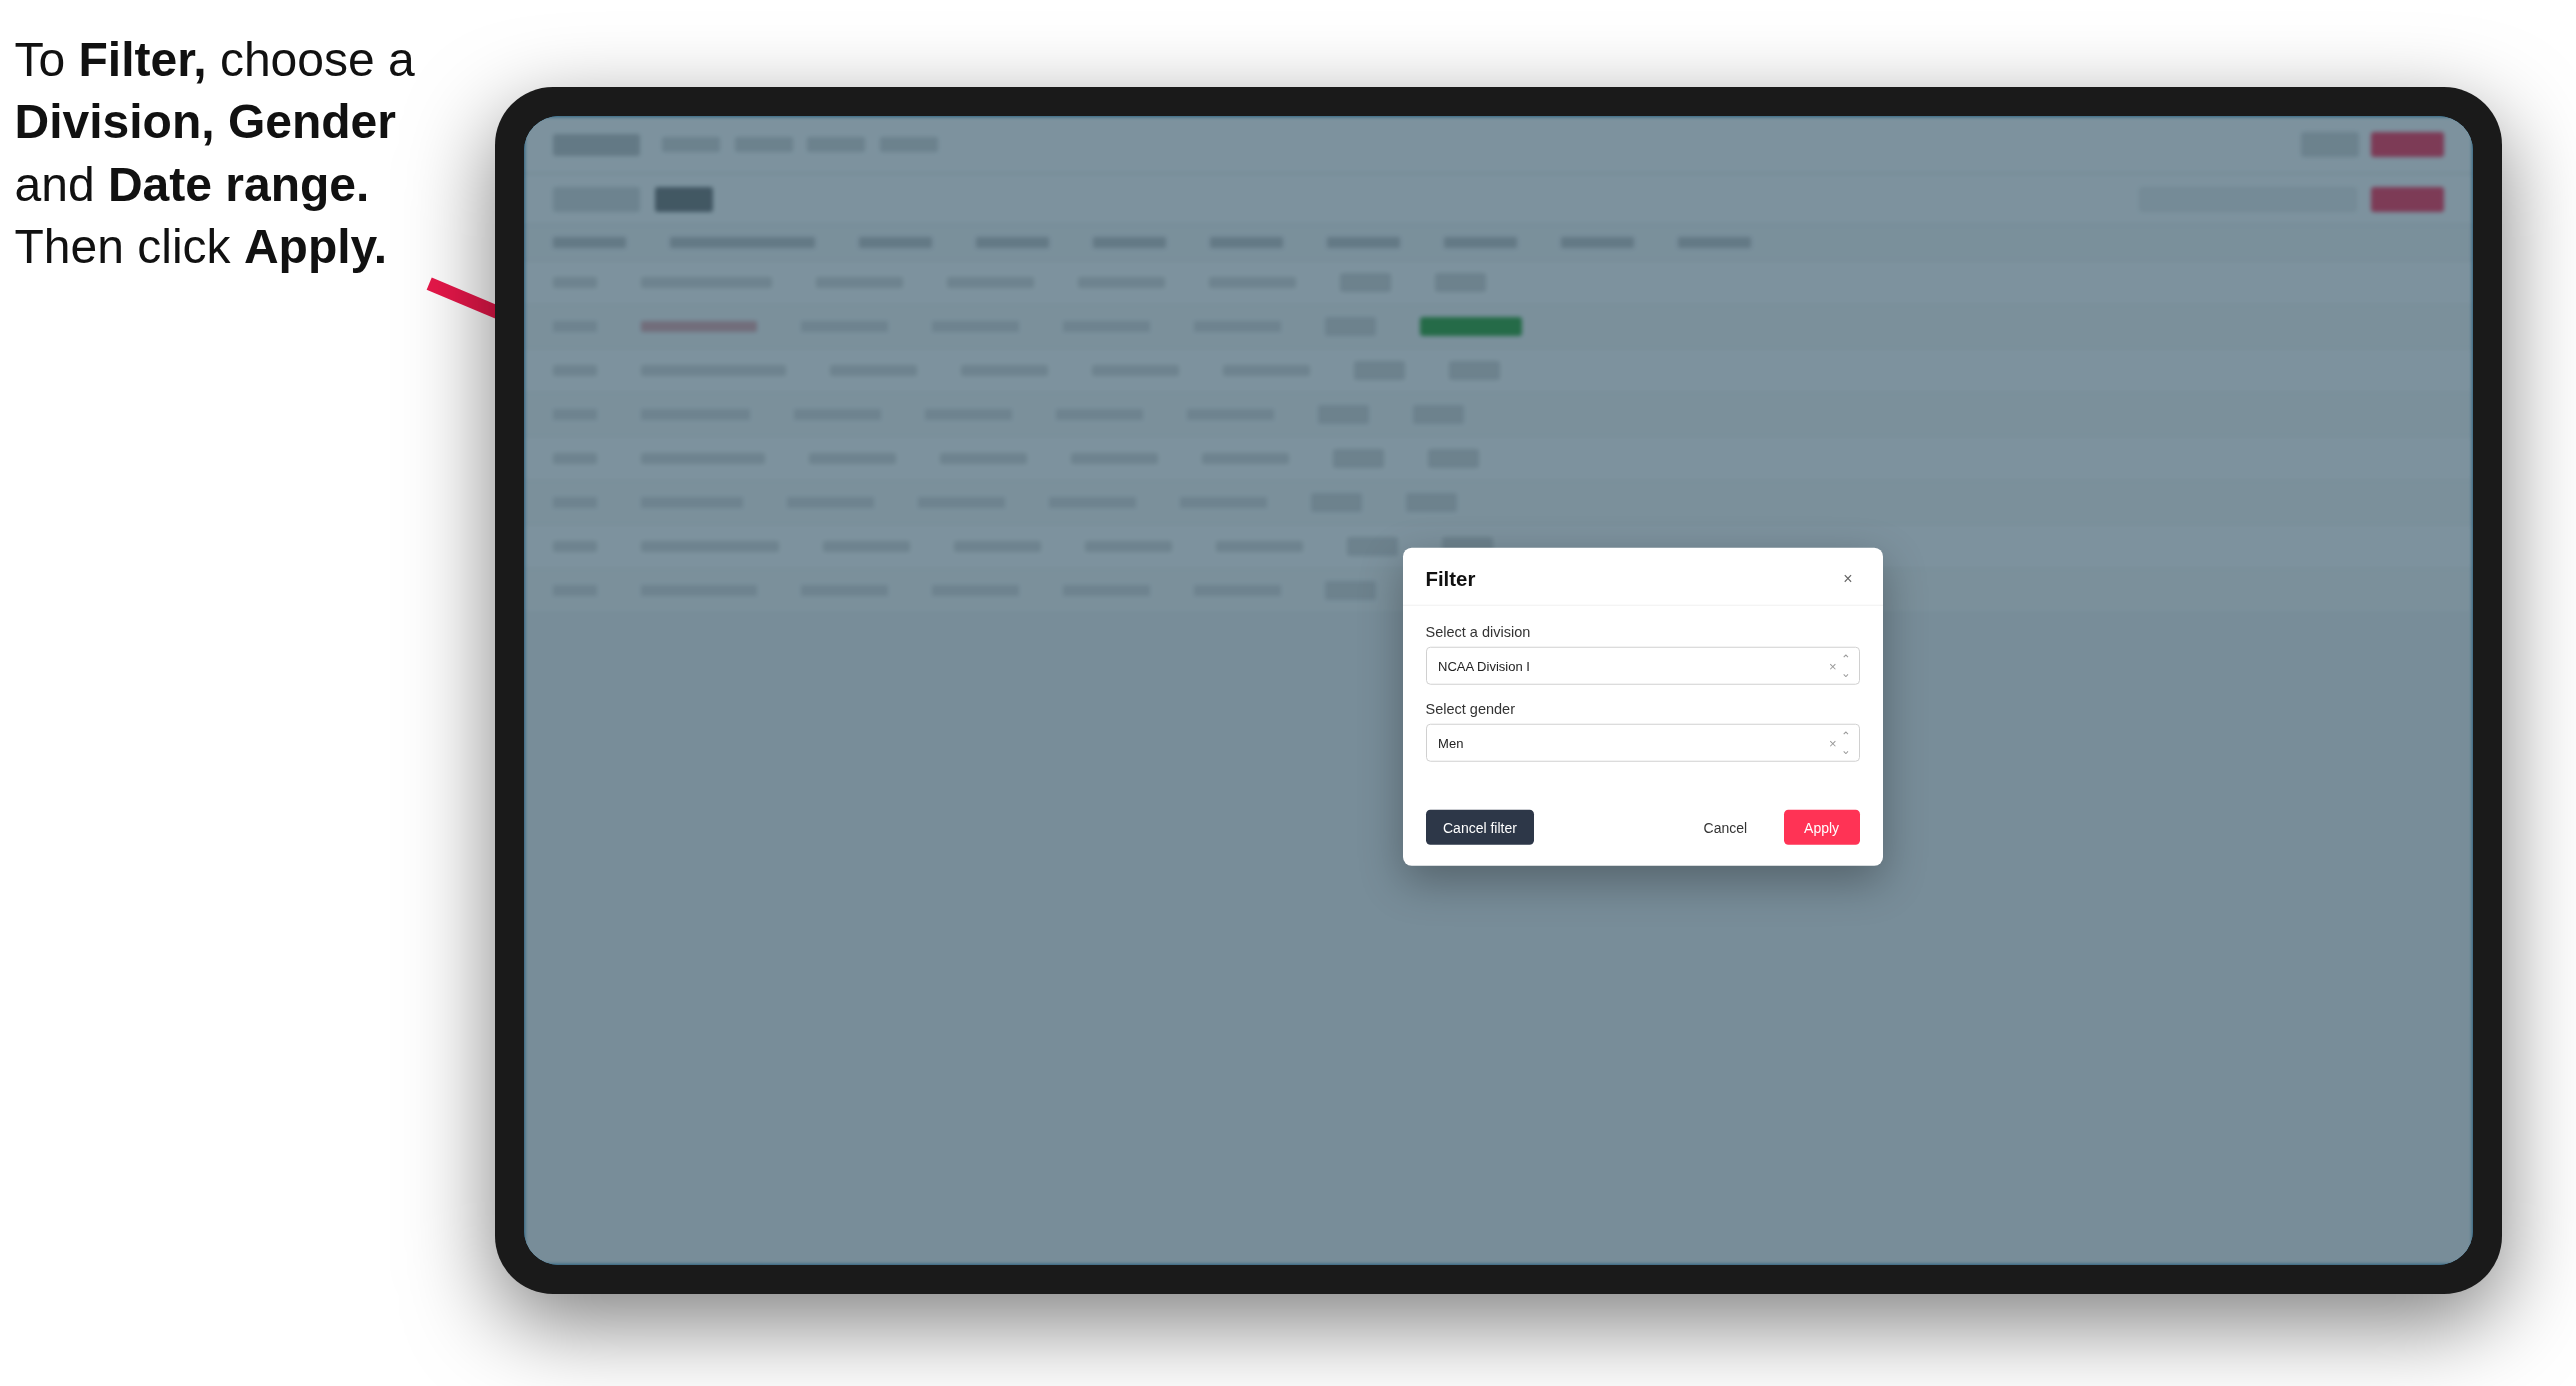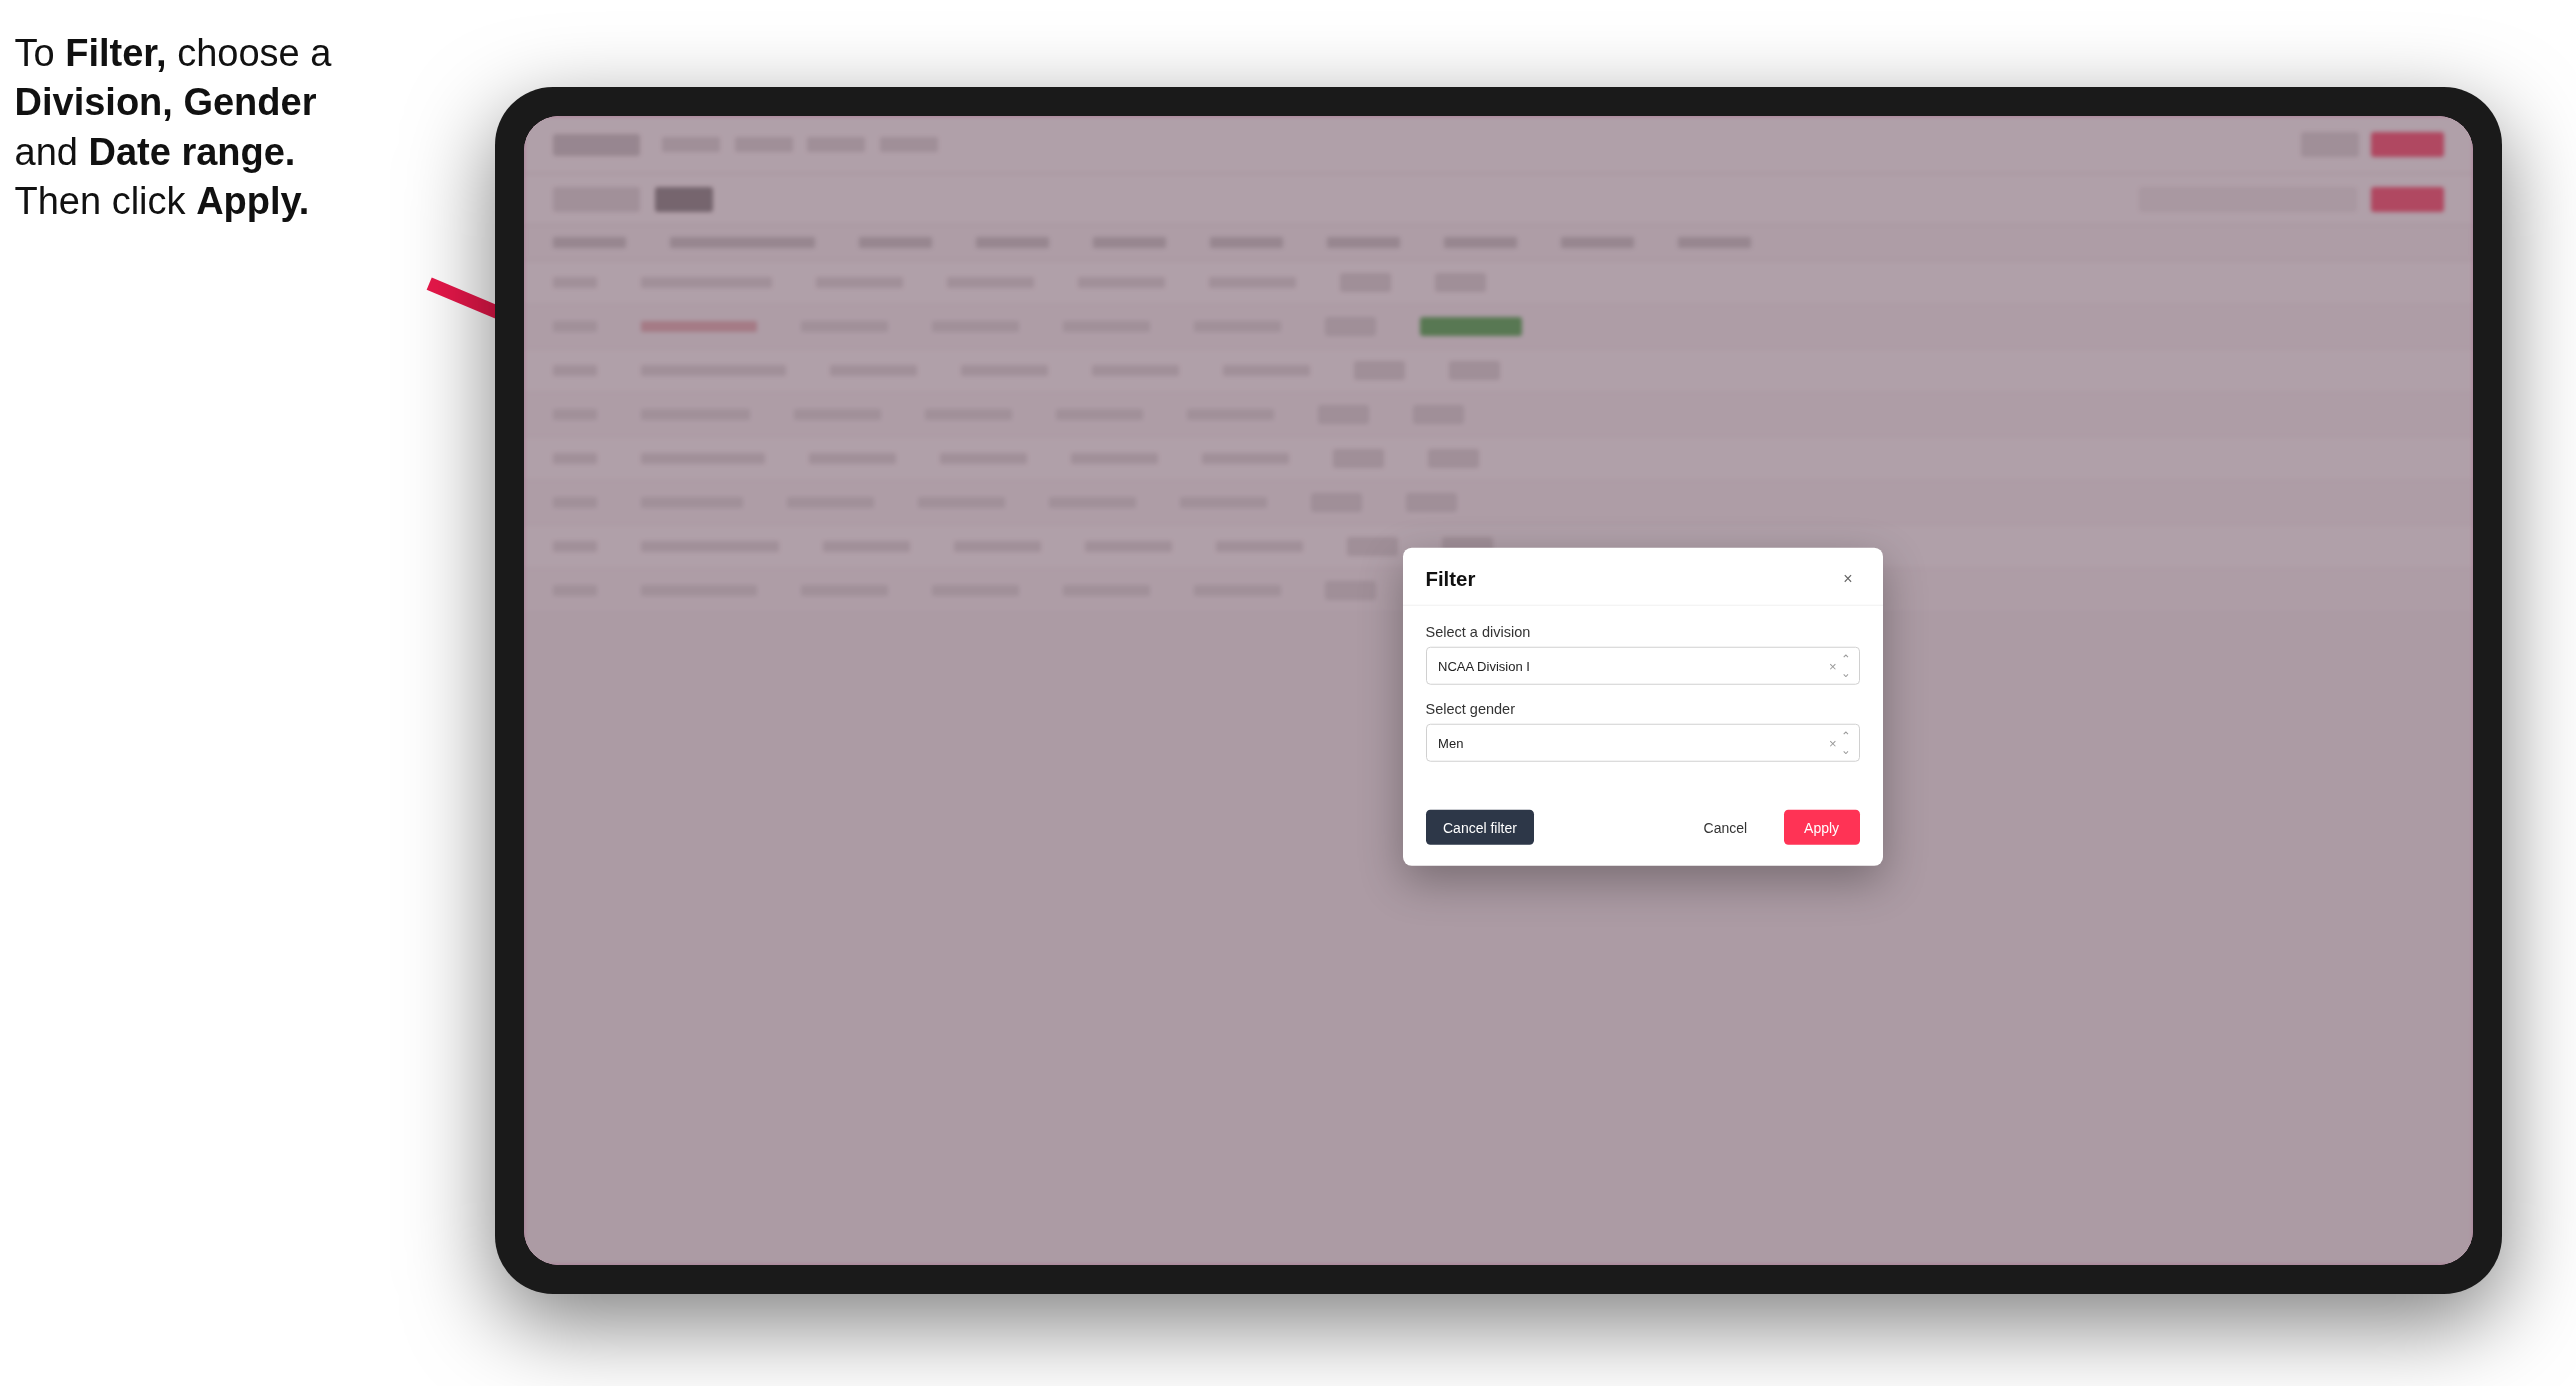--- a/index.html
+++ b/index.html
@@ -11,21 +11,21 @@
       position: relative;
       overflow: hidden;
     }
 
     
     .instruction-text {
       position: absolute;
       top: 29px;
       left: 14.5px;
       width: 422px;
-      font-size: 38px;
+      font-size: 48px;
       line-height: 1.3;
       color: #111;
     }
     .instruction-text .bold { font-weight: 800; }
 
     
     .arrow-container {
       position: absolute;
       top: 0;
       left: 0;
@@ -43,21 +43,21 @@
       height: 1207px;
       background: #1a1a1a;
       border-radius: 58px;
       padding: 29px;
       box-shadow: 0 29px 87px rgba(0,0,0,0.5);
     }
 
     .tablet-screen {
       width: 100%;
       height: 100%;
-      background: #f9a8d4;
+      background: #0369a1;
       border-radius: 35px;
       overflow: hidden;
       position: relative;
     }
 
     
     .bg-content {
       width: 100%;
       height: 100%;
       filter: blur(2.2px);

